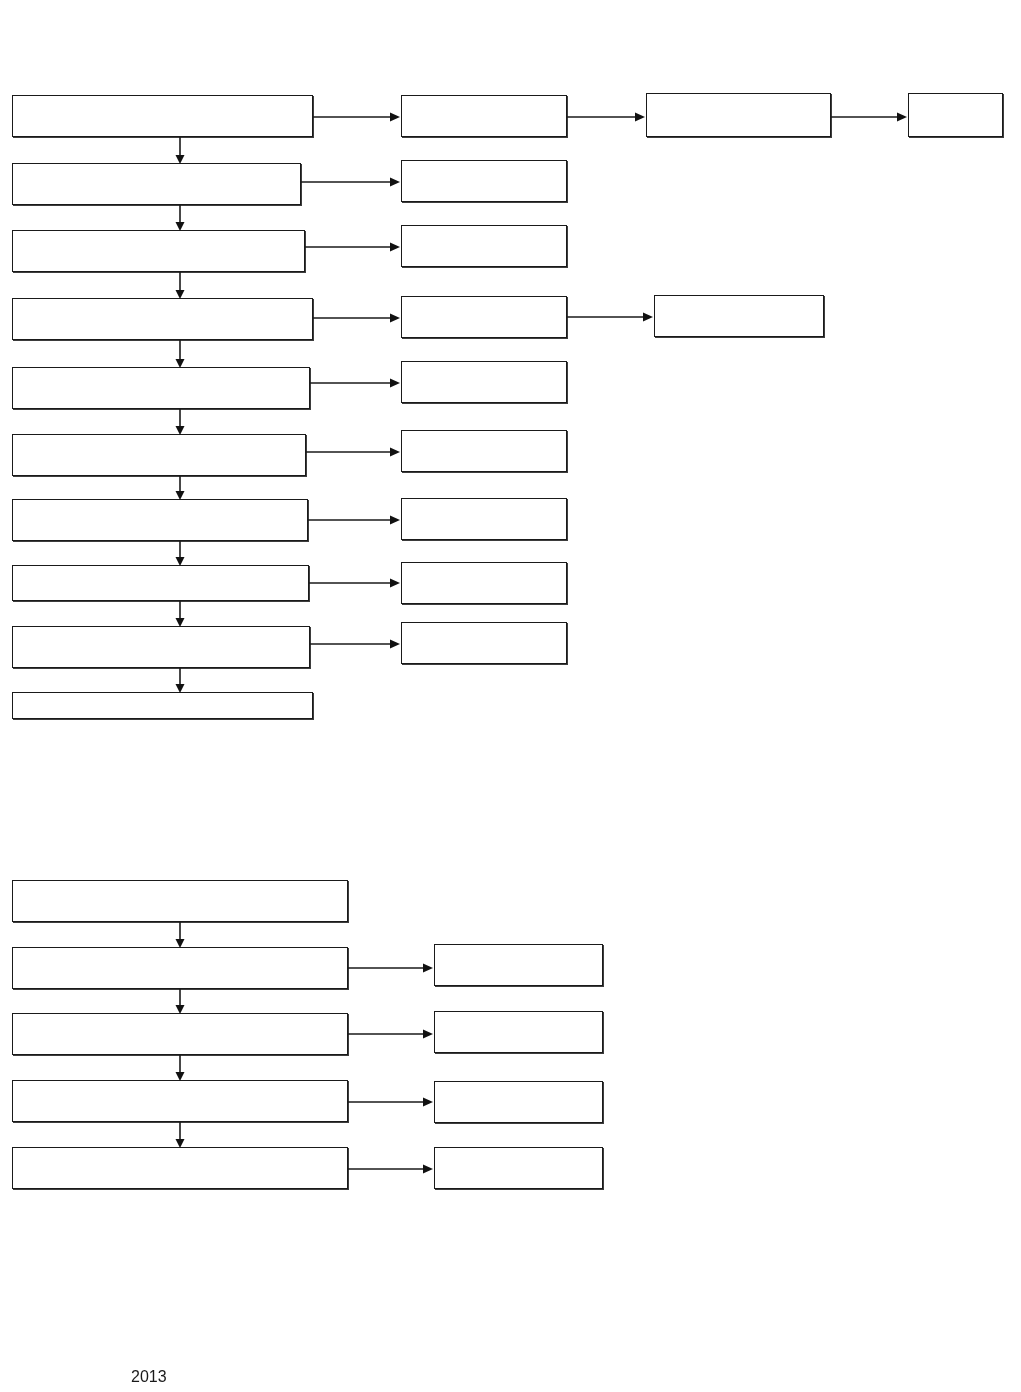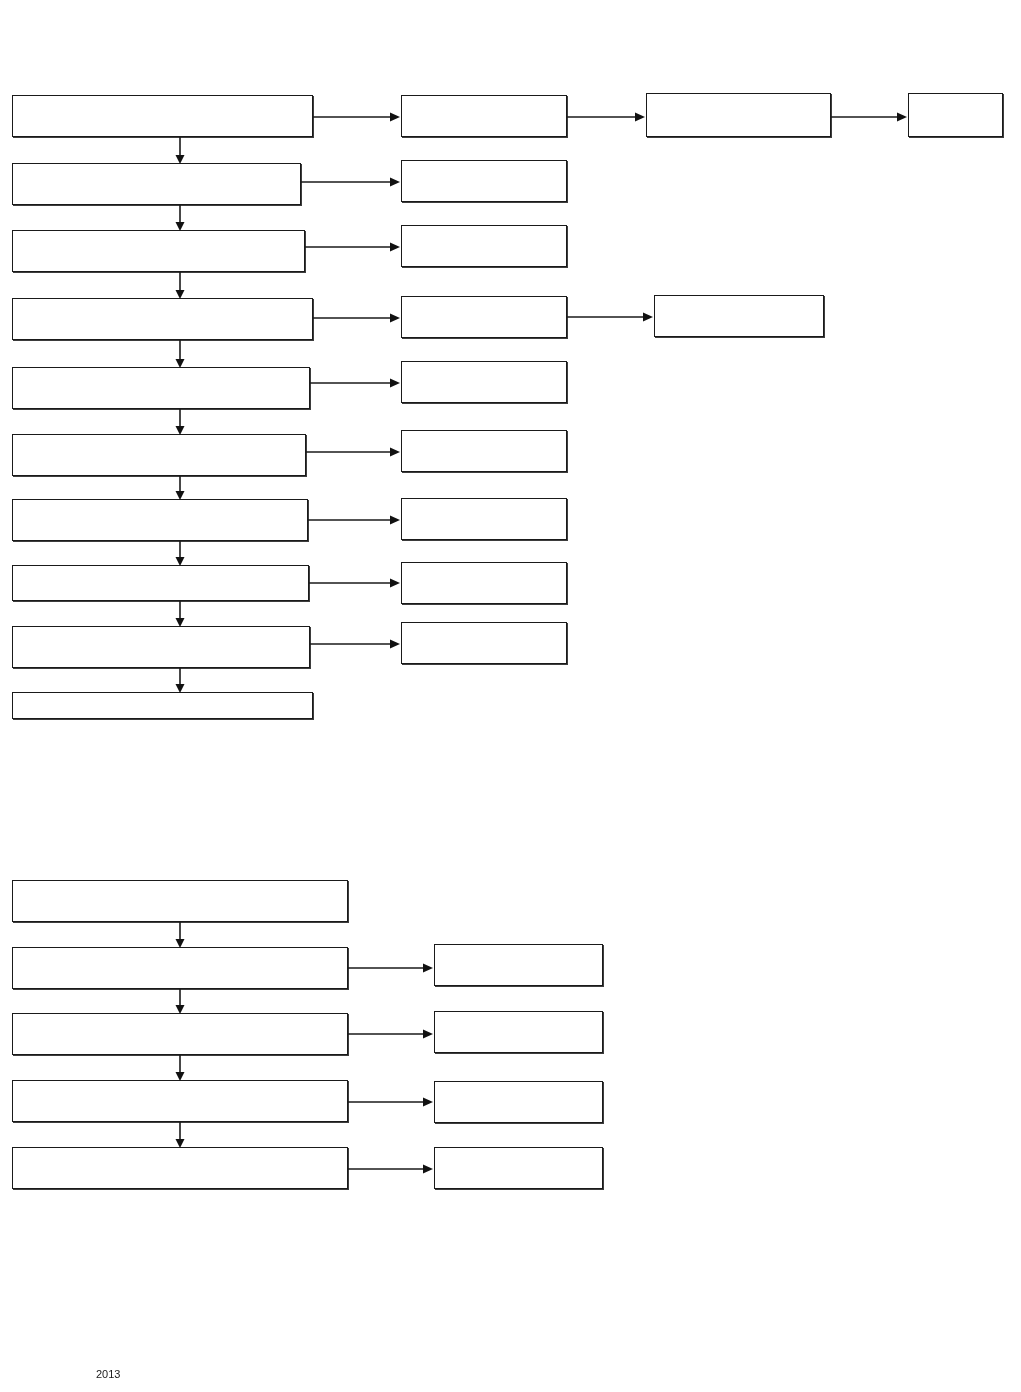--- a/index.html
+++ b/index.html
@@ -41,23 +41,24 @@
   }
   .conn line {
     stroke: #1a1a1a;
     stroke-width: 1.6;
   }
   .conn polygon {
     fill: #111111;
   }
   .page-label {
     position: absolute;
-    font-size: 11px;
+    font-size: 16px;
     color: #1a1a1a;
     white-space: nowrap;
+    margin-left: 35px;
   }
 </style>
 </head>
 <body>
 
 <div id="canvas">
 
   <div>
     <div id="top-spine">
         <div class="node" style="left: 12px; top: 95px; width: 301px; height: 42px;"></div>

